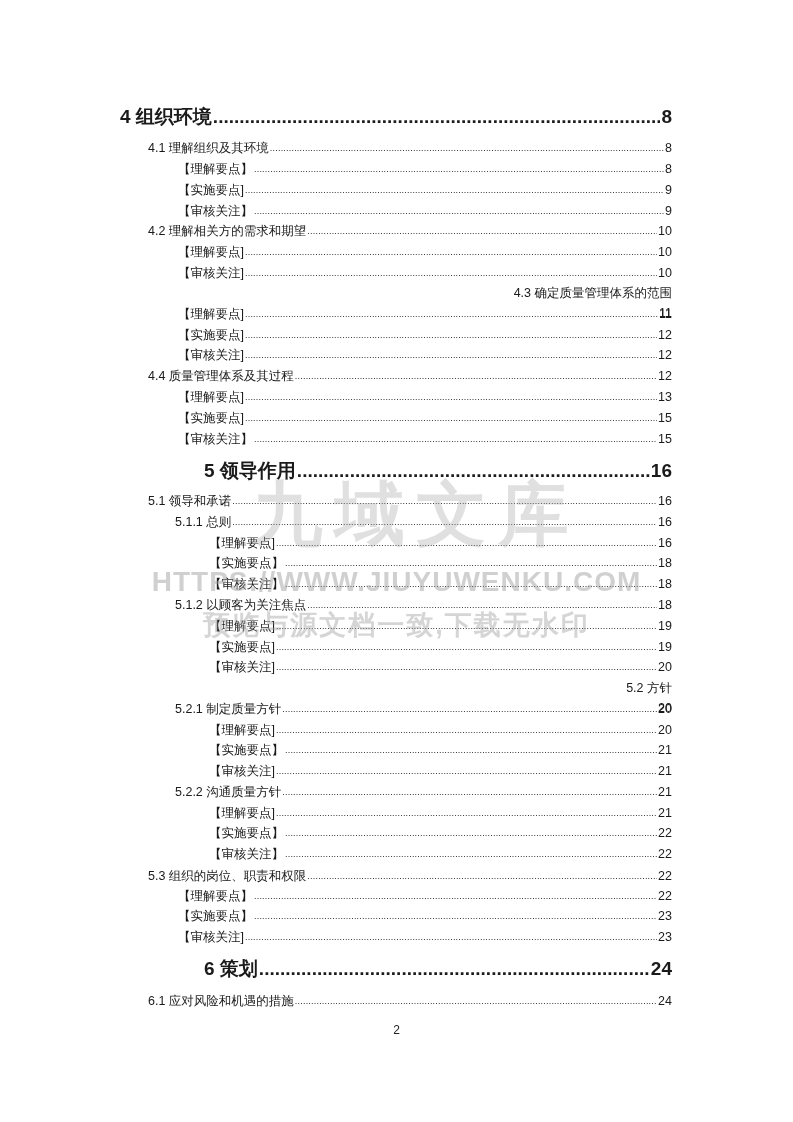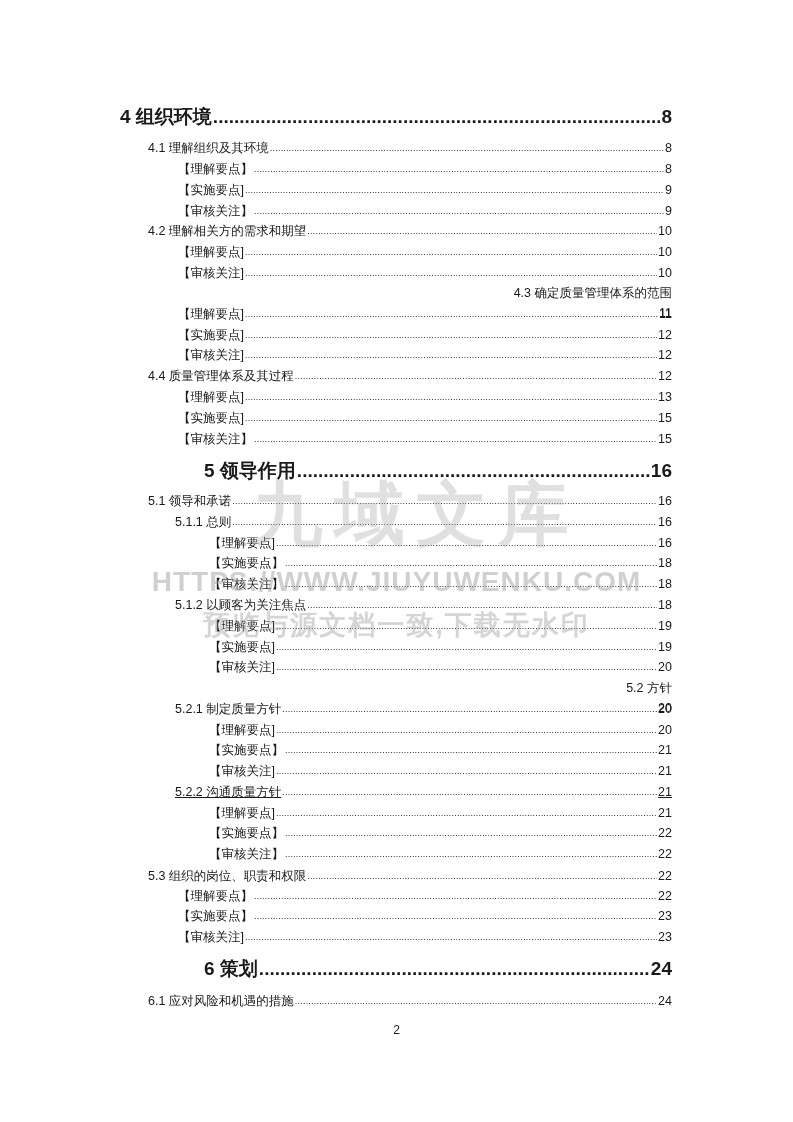--- a/index.html
+++ b/index.html
@@ -260,21 +260,21 @@
       <div class="toc-row lvl2" style="left: 209px; top: 740px;">
         <span class="label">【实施要点】 </span>
         <span class="leader"></span>
         <span class="page-num">21</span>
       </div>
       <div class="toc-row lvl2" style="left: 209px; top: 761px;">
         <span class="label">【审核关注]</span>
         <span class="leader"></span>
         <span class="page-num">21</span>
       </div>
-      <div class="toc-row lvl3" style="left: 175px; top: 782px; text-decoration: underline;">
+      <div class="toc-row lvl3" style="left: 175px; top: 782px;">
         <span class="label">5.2.2 沟通质量方针 </span>
         <span class="leader"></span>
         <span class="page-num">21</span>
       </div>
       <div class="toc-row lvl2" style="left: 209px; top: 803px;">
         <span class="label">【理解要点]</span>
         <span class="leader"></span>
         <span class="page-num">21</span>
       </div>
       <div class="toc-row lvl2" style="left: 209px; top: 823px;">

